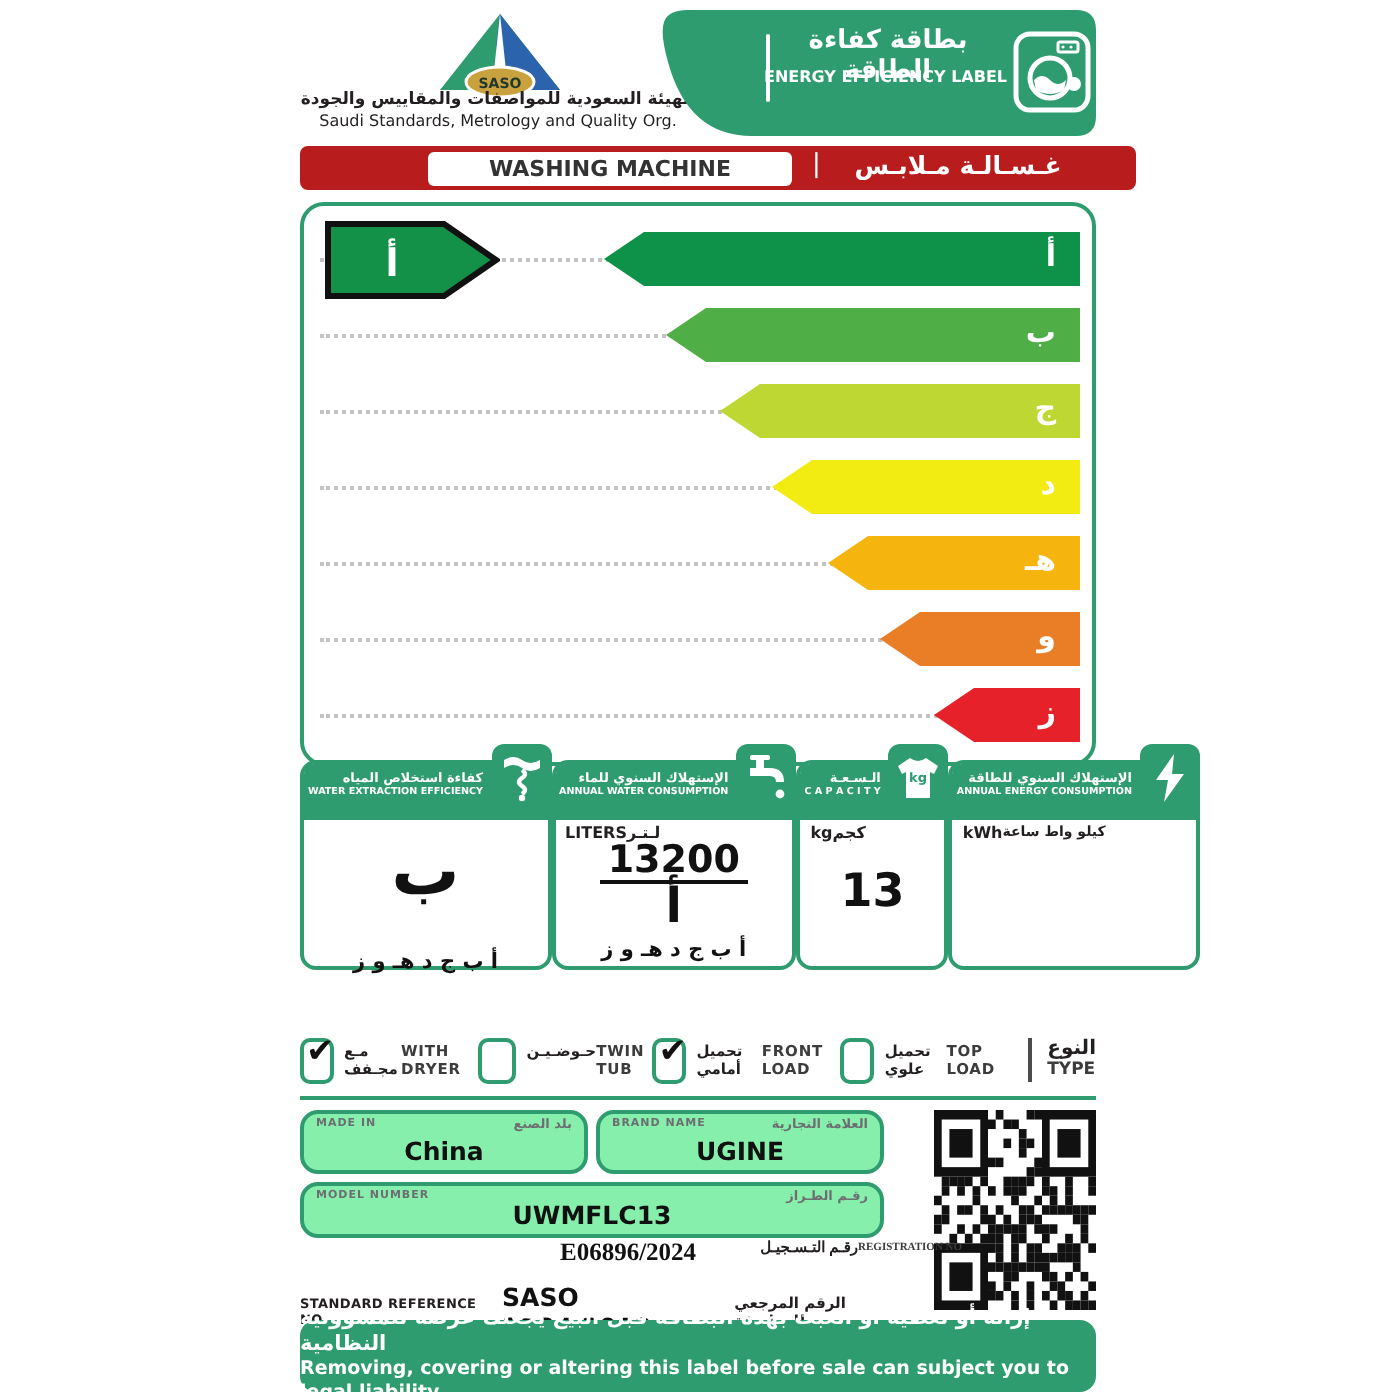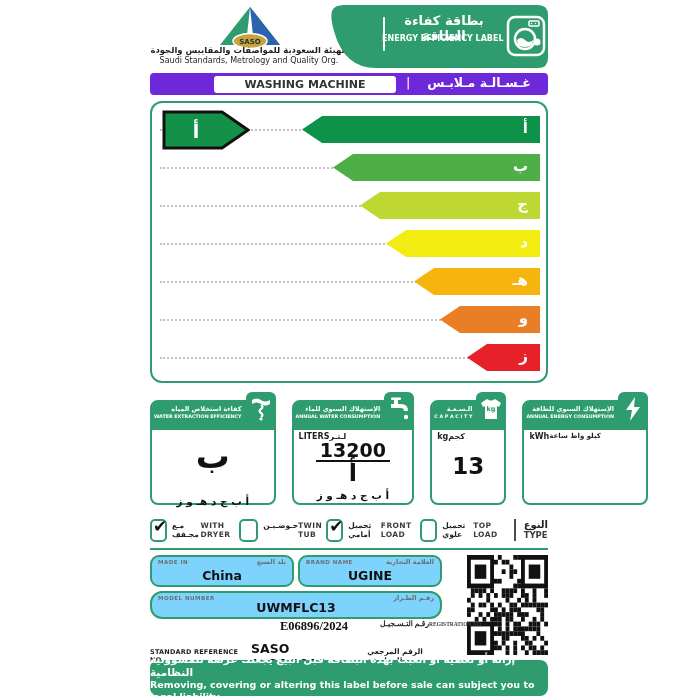--- a/index.html
+++ b/index.html
@@ -11,37 +11,37 @@
   .saso-logo{position:absolute;left:46px;top:0;}
   .org-ar{position:absolute;top:40px;left:0;width:198px;text-align:center;font-size:8.5px;font-weight:bold;color:#231f20;}
   .org-en{position:absolute;top:51px;left:0;width:198px;text-align:center;font-size:8px;color:#231f20;}
   .green-shape{position:absolute;right:0;top:0;width:218px;height:63px;}
   .gs-vline{position:absolute;left:53px;top:12px;width:2px;height:34px;background:#fff;border-radius:1px;}
   .gs-title-ar{position:absolute;left:56px;top:8px;width:116px;text-align:center;color:#fff;font-weight:bold;font-size:13px;}
   .gs-title-en{position:absolute;left:52px;top:29px;width:124px;text-align:left;color:#fff;font-weight:bold;font-size:8px;}
   .washer-ic{position:absolute;left:176px;top:10px;}
 
   
-  .pbar{position:absolute;top:68px;left:0;width:398px;height:22px;background:#6d28d9;border-radius:4px;}
+  .pbar{position:absolute;top:68px;left:0;width:398px;height:22px;background:#b91c1c;border-radius:4px;padding-left:20px;}
   .pbar-white{position:absolute;left:64px;top:2.5px;width:182px;height:17px;background:#fff;border-radius:3px;
               display:flex;align-items:center;justify-content:center;font-size:11px;font-weight:bold;color:#333;}
   .pbar-sep{position:absolute;left:256px;top:2px;color:#fff;font-size:13px;}
   .pbar-ar{position:absolute;left:268px;top:2px;width:122px;text-align:center;color:#fff;font-weight:bold;font-size:12.5px;}
 
   
   .rate-box{position:absolute;top:96px;left:0;width:394px;height:278px;border:2px solid #2e9c6e;border-radius:12px;background:#fff;}
   .bar-row{position:absolute;left:0;width:390px;height:38px;}
   .dotline{position:absolute;left:8px;right:6px;top:18px;border-top:2px dotted #c3c3c3;z-index:0;}
   .bar{position:absolute;top:5px;height:27px;right:2px;z-index:1;
        clip-path:polygon(0 50%,20px 0,100% 0,100% 100%,20px 100%);}
   .bar-letter{position:absolute;right:12px;top:3px;color:#fff;font-weight:bold;font-size:15px;}
   .pointer{position:absolute;left:10px;top:7px;z-index:2;}
 
   
-  .boxes{position:absolute;top:386px;left:0;width:398px;height:114px;display:flex;gap:16px;}
+  .boxes{position:absolute;top:366px;left:0;width:398px;height:114px;display:flex;gap:0;}
   .ibox{position:relative;flex:1;margin-top:9px;border:2px solid #2e9c6e;border-radius:8px;background:#fff;}
   .ibox-hd{position:relative;background:#2e9c6e;height:25px;border-radius:5px 5px 0 0;color:#fff;padding:3px 32px 0 2px;text-align:right;}
   .ibox-hd .t-ar{font-size:6.5px;font-weight:bold;line-height:8px;white-space:nowrap;}
   .ibox-hd .t-en{font-size:4.8px;font-weight:bold;line-height:7px;white-space:nowrap;}
   .icon-tab{position:absolute;top:-10px;right:-2px;width:30px;height:34px;background:#2e9c6e;border-radius:6px;
             display:flex;align-items:center;justify-content:center;}
   .ibox-body{position:relative;height:74px;}
   .unit-row{display:flex;justify-content:flex-start;padding:2px 5px 0 5px;font-size:8px;font-weight:bold;color:#231f20;}
   .big-val{ text-align:center;font-weight:bold;color:#111;}
   .scale-row{position:absolute;bottom:3px;left:0;width:100%;text-align:center;font-size:10.5px;font-weight:bold;color:#111;}
@@ -60,27 +60,27 @@
   .opt-en{font-size:7.5px;font-weight:bold;color:#3c3c3c;line-height:9px;letter-spacing:.4px;}
   .type-cap{display:flex;align-items:center;}
   .type-div{width:1.5px;height:22px;background:#4d4d4d;margin-right:8px;}
   .type-lab{display:flex;flex-direction:column;align-items:flex-start;}
   .type-ar{font-size:10px;font-weight:bold;color:#231f20;line-height:11px;}
   .type-en{font-size:8.5px;font-weight:bold;color:#3c3c3c;line-height:11px;}
   .teal-rule{position:absolute;top:543px;left:0;width:398px;border-top:2px solid #2e9c6e;}
 
   
   .bottom{position:absolute;top:548px;left:0;width:398px;height:104px;}
-  .fbox{position:absolute;border:2px solid #2e9c6e;border-radius:9px;background:#7dd3fc;}
+  .fbox{position:absolute;border:2px solid #2e9c6e;border-radius:9px;background:#86efac;}
   .fbox .lab-en{position:absolute;left:6px;top:2px;font-size:5.5px;font-weight:bold;color:#6d6e71;letter-spacing:.5px;}
   .fbox .lab-ar{position:absolute;right:6px;top:1px;font-size:6.5px;color:#6d6e71;font-weight:bold;}
   .fbox .fval{position:absolute;left:0;bottom:2px;width:100%;text-align:center;font-size:12.5px;font-weight:bold;color:#111;}
   .f-made{left:0;top:2px;width:140px;height:28px;}
   .f-brand{left:148px;top:2px;width:140px;height:28px;}
-  .f-model{left:0;top:38px;width:288px;height:24px;border-radius:12px;}
+  .f-model{left:0;top:38px;width:288px;height:24px;}
   .qr{position:absolute;right:0;top:2px;width:81px;height:100px;}
   .reg-row{position:absolute;top:66px;left:130px;display:flex;align-items:flex-start;font-family:Liberation Serif, serif;}
   .reg-val{font-size:12.5px;font-weight:bold;color:#111;margin-right:8px;}
   .reg-lab{display:flex;align-items:flex-end;margin-left:24px;}
   .reg-ar{font-size:7.5px;font-weight:bold;color:#231f20;line-height:9px;}
   .reg-en{font-size:5.5px;font-weight:bold;color:#3c3c3c;line-height:8px;}
   .std-row{position:absolute;top:88px;left:0;width:310px;display:flex;align-items:center;justify-content:space-between;}
   .std-en{font-size:6.5px;font-weight:bold;color:#231f20;letter-spacing:.2px;}
   .std-val{font-size:12.5px;font-weight:bold;color:#111;}
   .std-ar{font-size:7.5px;font-weight:bold;color:#231f20;}

